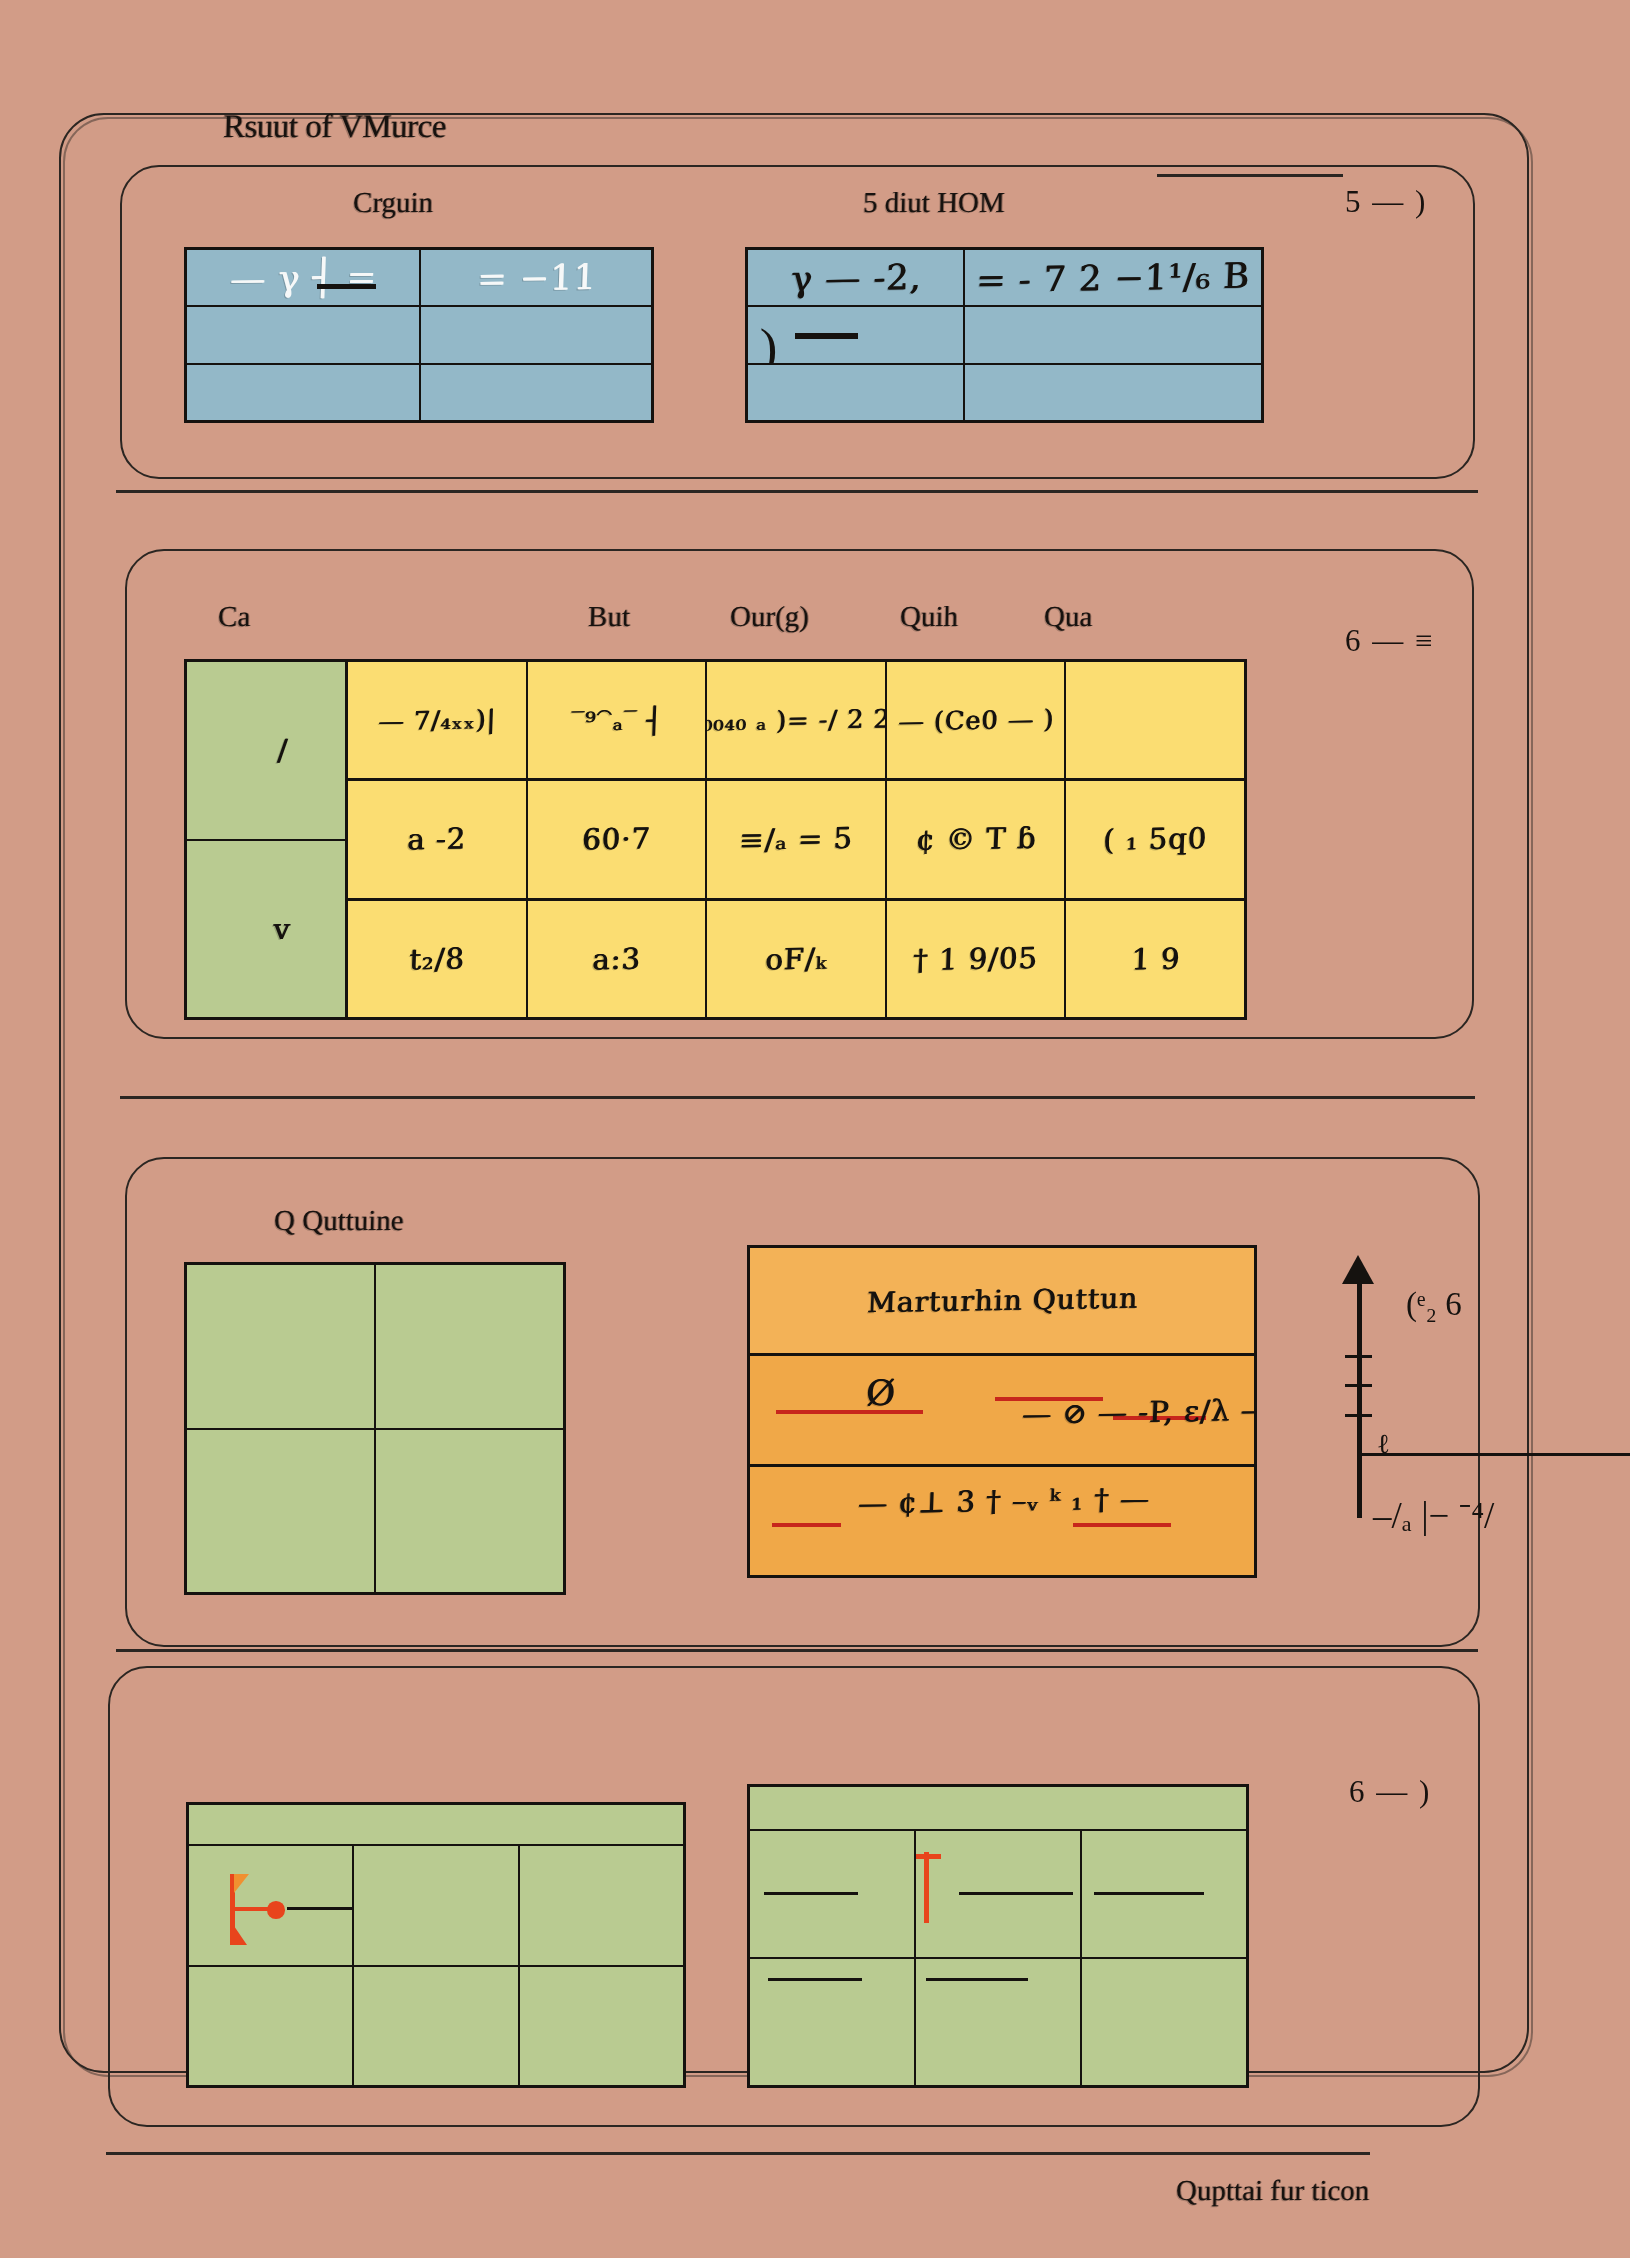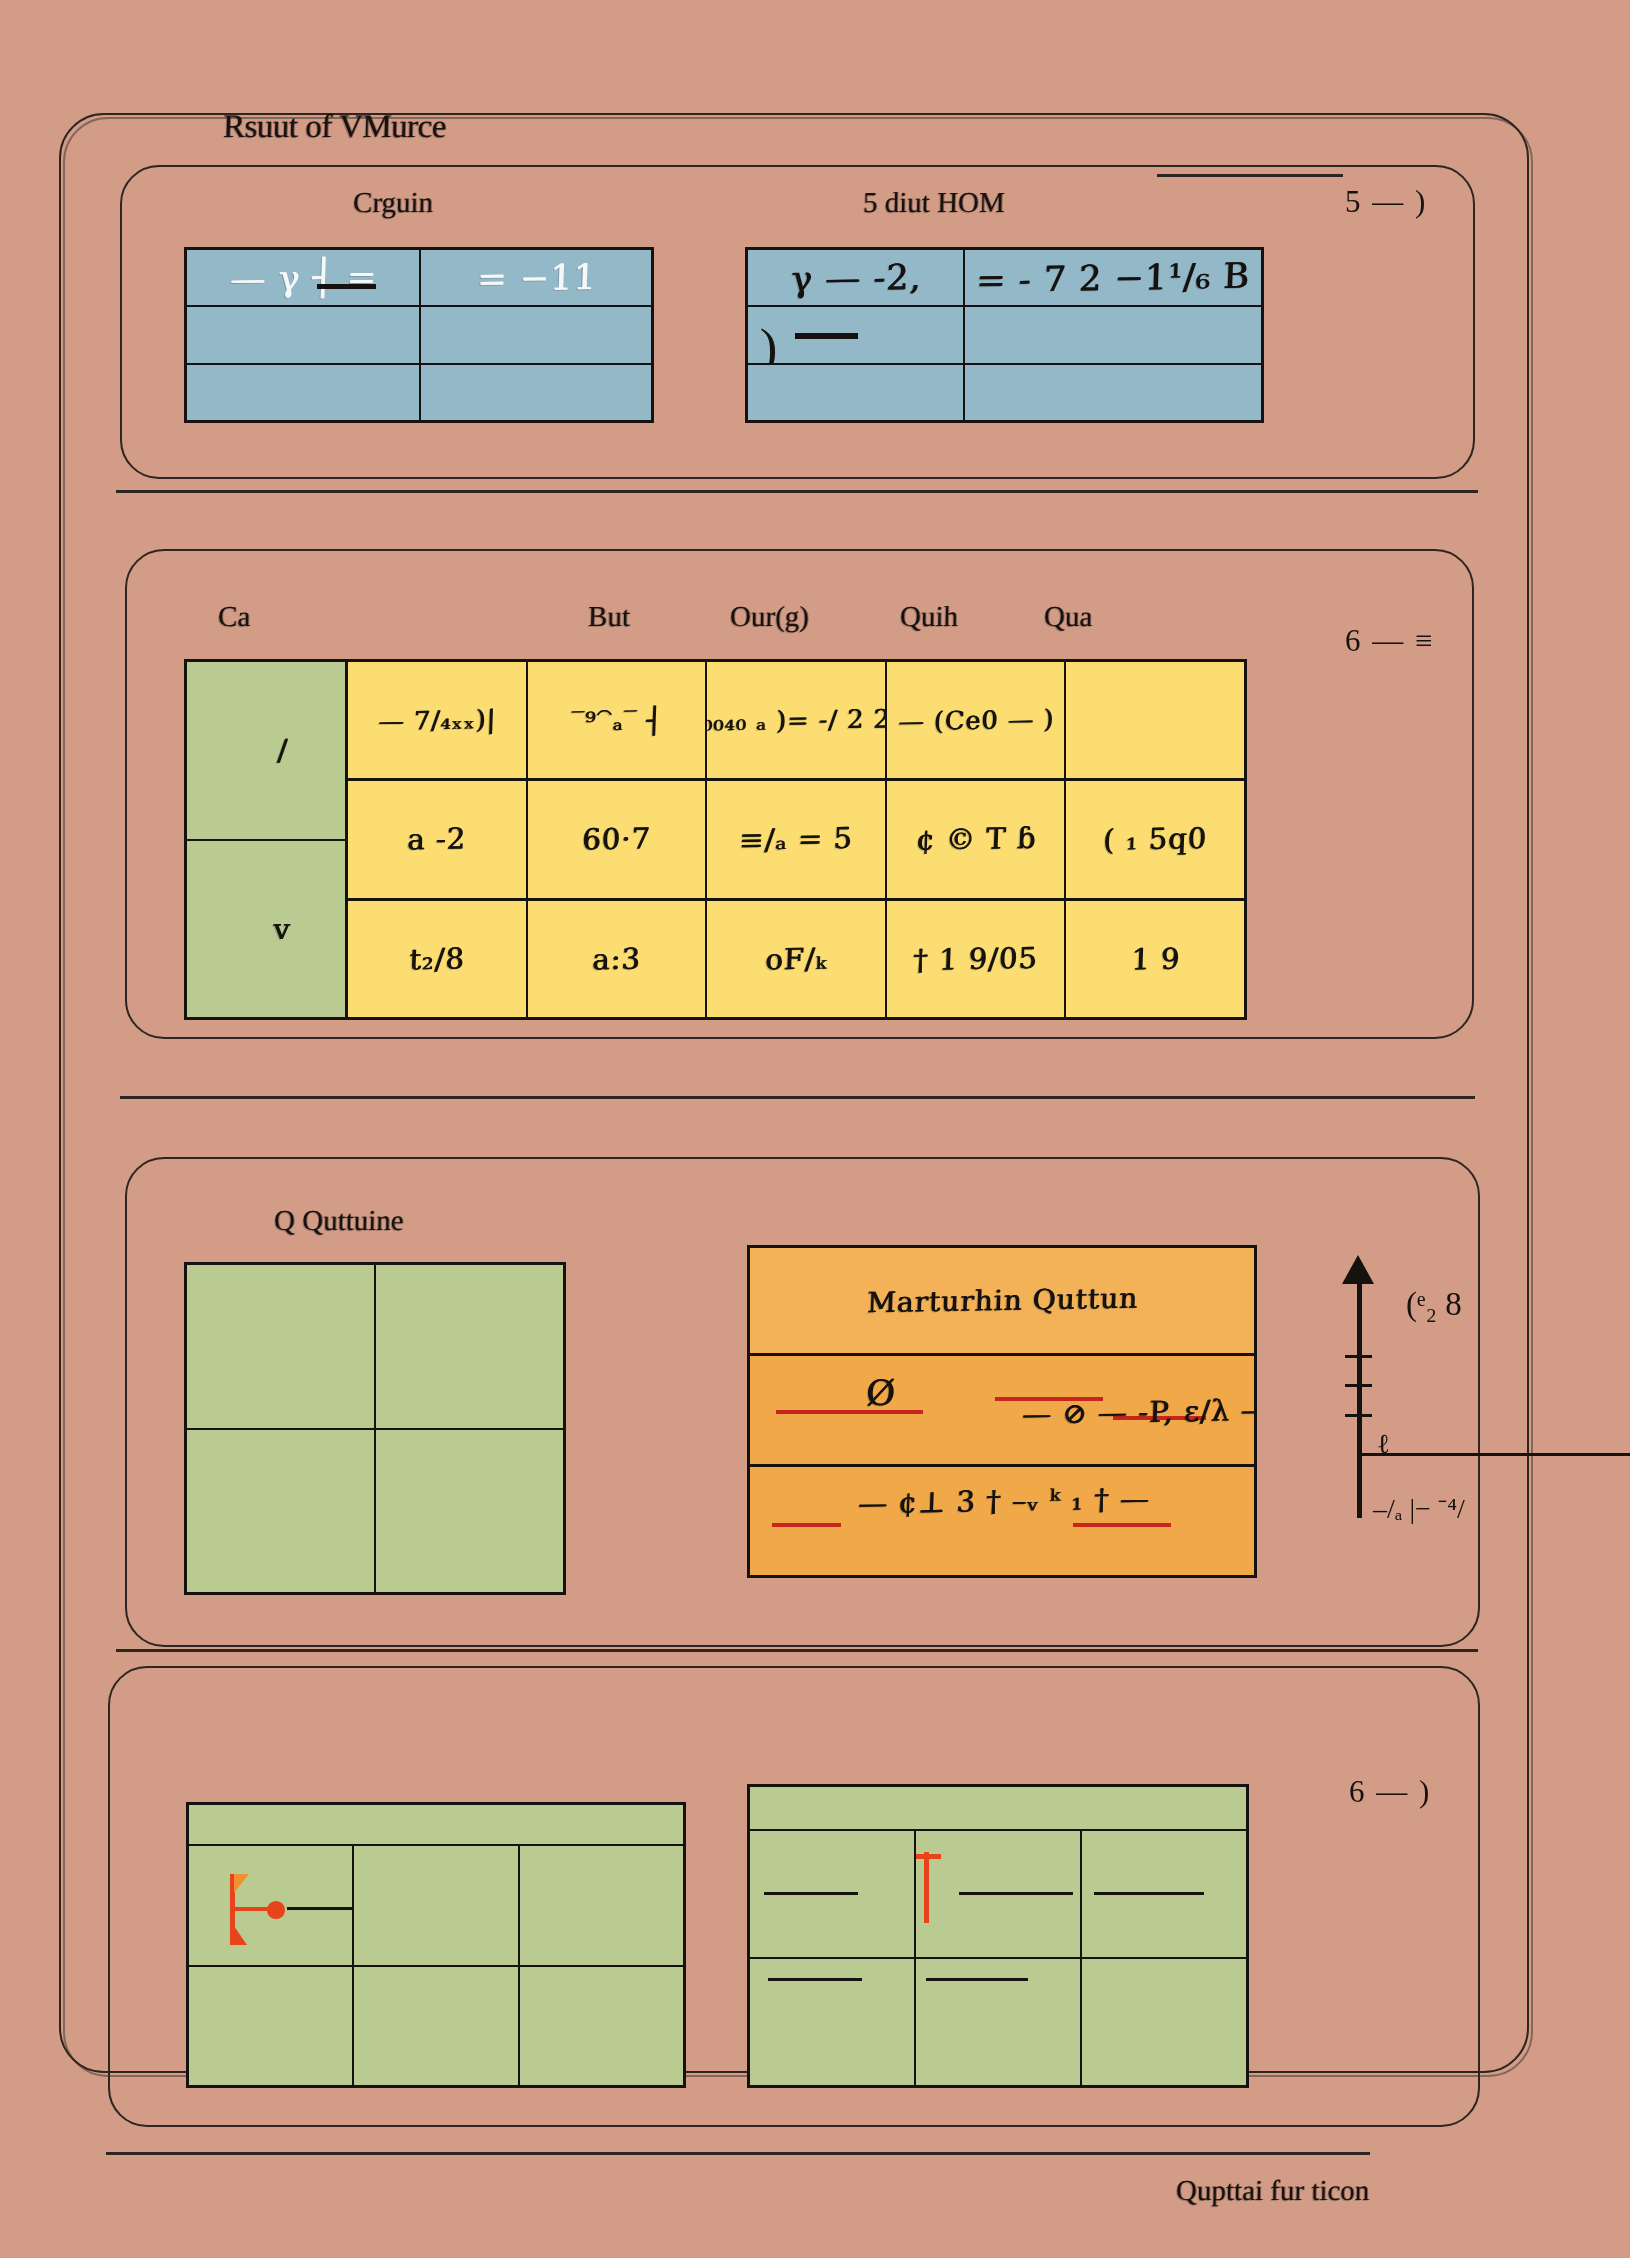--- a/index.html
+++ b/index.html
@@ -453,23 +453,23 @@
   </div>
 </div>
 
 <div class="axis-wrap">
   <div class="axis-arrow"></div>
   <div class="axis-v"></div>
   <div class="axis-h"></div>
   <div class="tick" style="top:110px;"></div>
   <div class="tick" style="top:139px;"></div>
   <div class="tick" style="top:169px;"></div>
-  <div class="axis-note" style="left:102px; top:41px;">(ᵉ₂ 8</div>
+  <div class="axis-note" style="left:102px; top:41px;">(ᵉ₂ 6</div>
   <div class="axis-note" style="left:73px; top:184px; font-size:27.4px;">ℓ</div>
-  <div class="axis-note" style="left:69px; top:243px; font-size:28px;">–/ₐ |− ⁻⁴/</div>
+  <div class="axis-note" style="left:69px; top:243px; font-size:37px;">–/ₐ |− ⁻⁴/</div>
 </div>
 
 <div class="sec-divider div-3"></div>
 
 <div class="section sec-4"></div>
 <div class="sec-num num-3">6 — )</div>
 
 <div class="tbl tbl-green gbot1">
   <div class="row">
     <div class="cell" style="border-right:none"></div>

